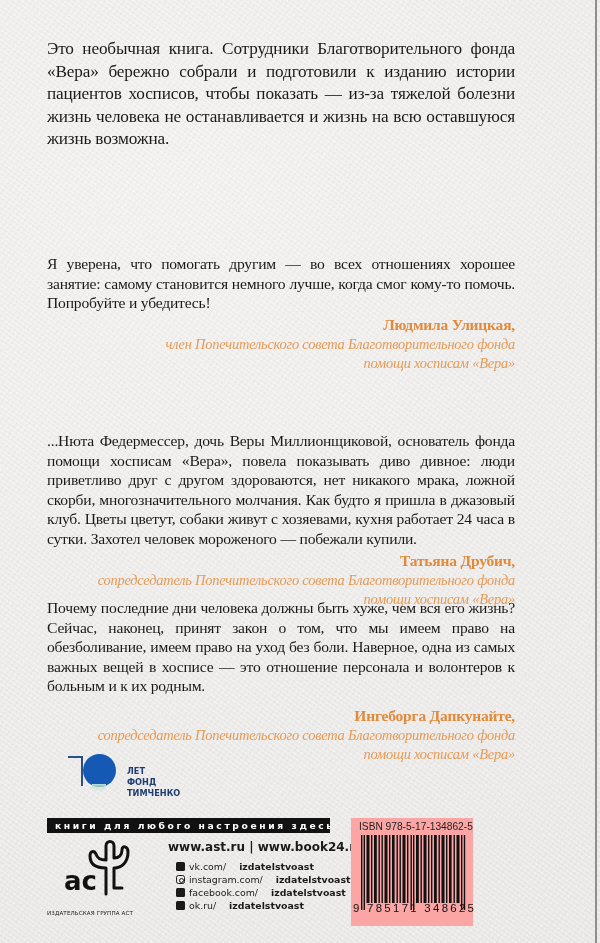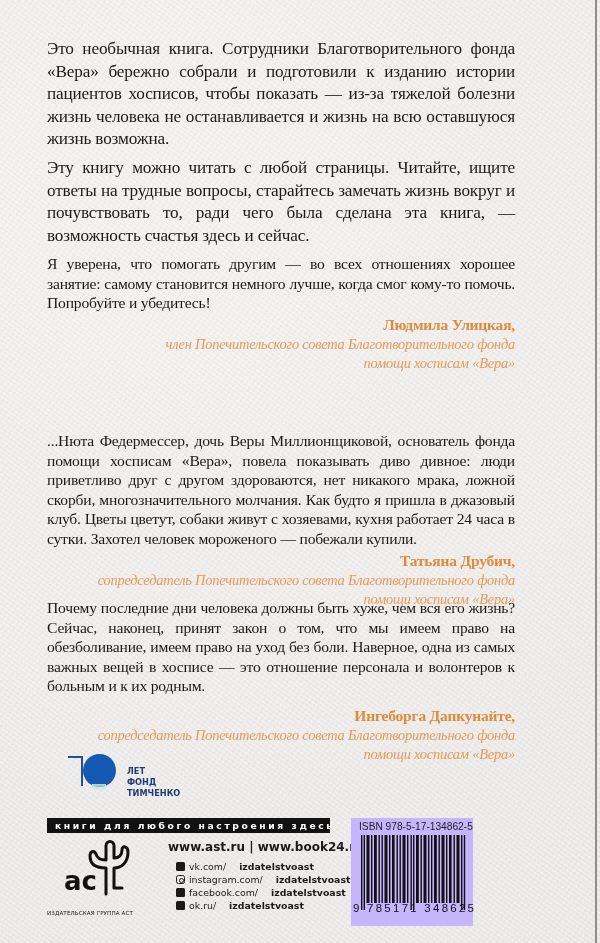--- a/index.html
+++ b/index.html
@@ -103,21 +103,21 @@
       background: transparent; border: 1.2px solid #1a1a1a; border-radius: 2.5px;
     }
     .links .row .ic.insta::after {
       content: ""; position: absolute; left: 1.6px; top: 1.6px; width: 3.4px; height: 3.4px;
       border: 1px solid #1a1a1a; border-radius: 50%;
     }
     .links .row b { font-weight: bold; margin-left: 13px; }
 
     .isbn-box {
       position: absolute; left: 351px; top: 818px; width: 122px; height: 108px;
-      background: #c4b5fd;
+      background: #fca5a5;
     }
     .isbn-text {
       position: absolute; left: 8px; top: 3px;
       font-family: "Liberation Sans", sans-serif; font-size: 10.2px; color: #222;
       white-space: nowrap;
     }
     .barcode {
       position: absolute; left: 10px; top: 17px; width: 106px; height: 75px;
     }
     .barcode-digits {
@@ -127,21 +127,20 @@
     }
   </style>
 </head>
 <body>
 
 <div class="edge-line"></div>
 
 <div class="content">
   <div class="intro">
     <p>Это необычная книга. Сотрудники Благотворительного фонда «Вера» бережно собрали и подготовили к изданию истории пациентов хосписов, чтобы показать — из-за тяжелой болезни жизнь человека не останавливается и жизнь на всю оставшуюся жизнь возможна.</p>
-    <p>Эту книгу можно читать с любой страницы. Читайте, ищите ответы на трудные вопросы, старайтесь замечать жизнь вокруг и почувствовать то, ради чего была сделана эта книга, — возможность счастья здесь и сейчас.</p>
   </div>
 </div>
 
 <div class="quote q1">
   <p>Я уверена, что помогать другим — во всех отношениях хорошее занятие: самому становится немного лучше, когда смог кому-то помочь. Попробуйте и убедитесь!</p>
   <div class="attr">
     <span class="name">Людмила Улицкая,</span>
     <span class="role">член Попечительского совета Благотворительного фонда</span>
     <span class="role">помощи хосписам «Вера»</span>
   </div>

